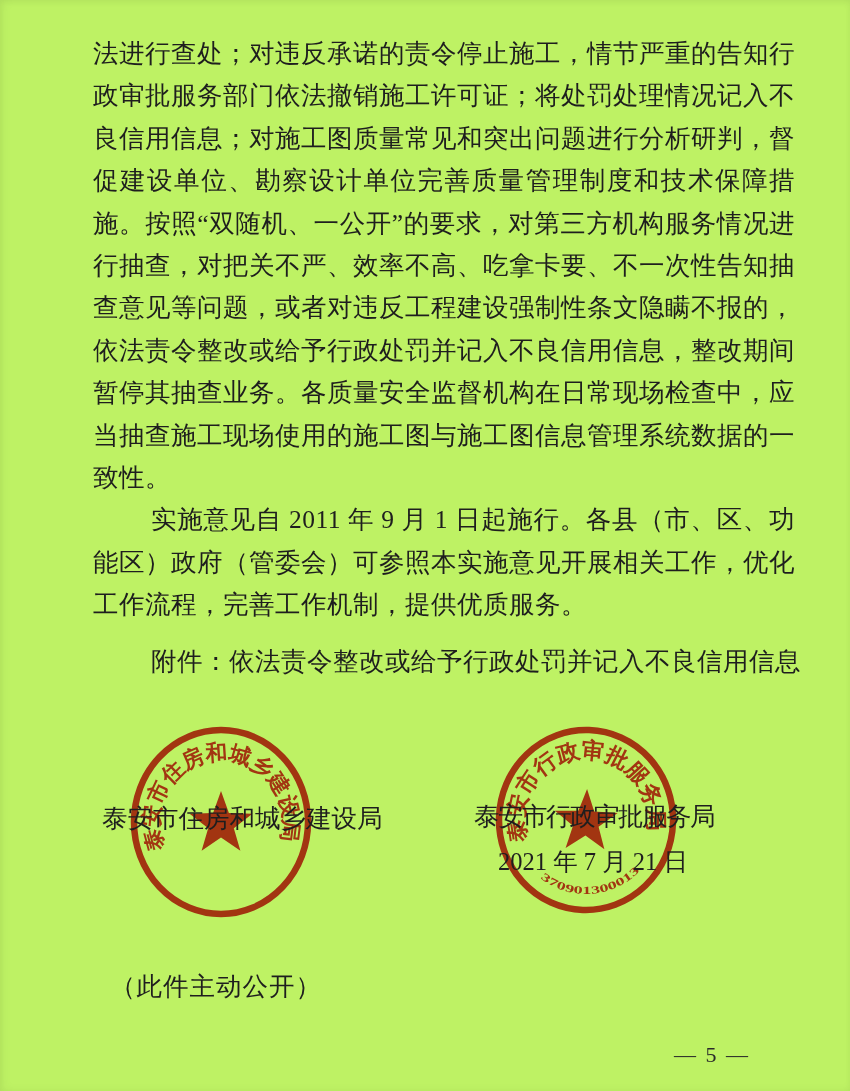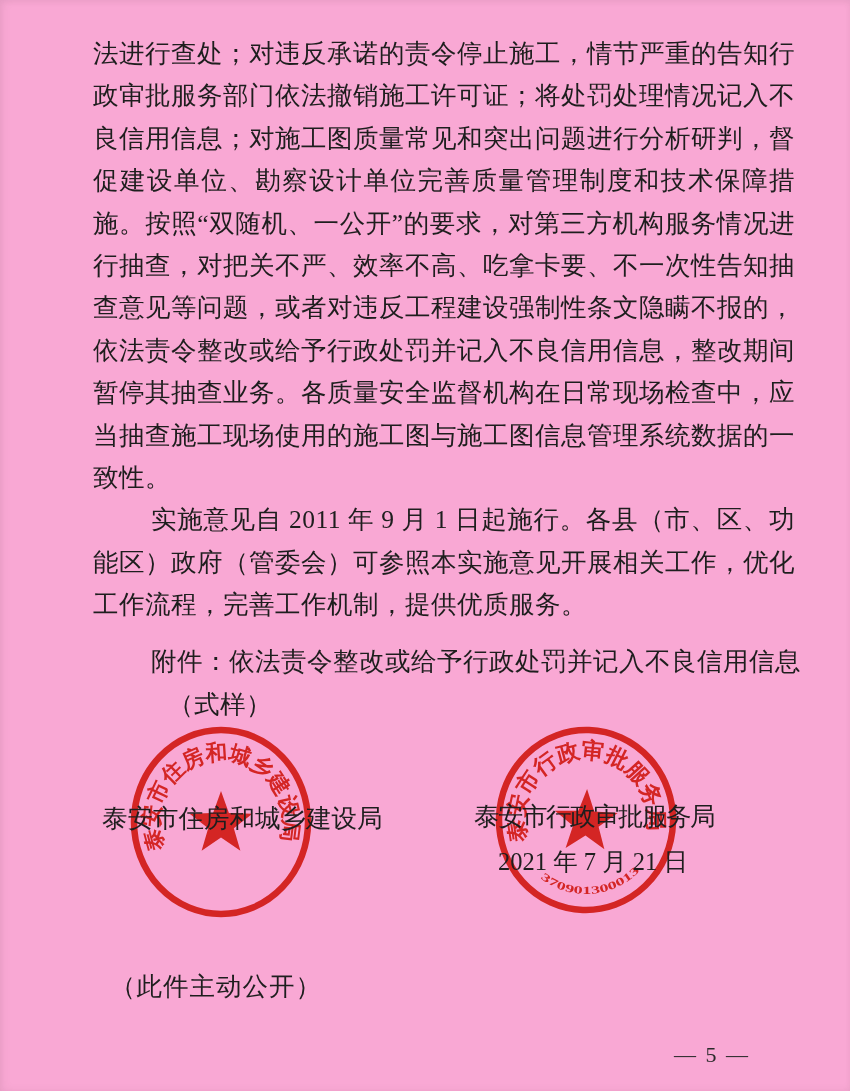--- a/index.html
+++ b/index.html
@@ -1,20 +1,20 @@
 <!DOCTYPE html>
 <html><head>
 <meta charset="utf-8">
 <style>
   html,body { margin:0; padding:0; background:#e8e8e8; }
   .page {
     position: relative;
     width: 850px; height: 1091px;
     margin: 0 auto;
-    background: #f9a8d4;
+    background: #bef264;
     font-family: "Liberation Serif", "DejaVu Serif", serif;
     color: #1e1e1e;
     overflow: hidden;
     box-shadow: inset 3px 0 10px rgba(0,0,0,0.05), inset 0 2px 6px rgba(0,0,0,0.04);
   }
   .body-text {
     position: absolute;
     left: 93px; top: 33px;
     width: 702px;
     font-size: 25.5px;
@@ -74,21 +74,20 @@
 
 <div class="page">
 
   <div class="body-text">
     <p>法进行查处；对违反承诺的责令停止施工，情节严重的告知行政审批服务部门依法撤销施工许可证；将处罚处理情况记入不良信用信息；对施工图质量常见和突出问题进行分析研判，督促建设单位、勘察设计单位完善质量管理制度和技术保障措施。按照“双随机、一公开”的要求，对第三方机构服务情况进行抽查，对把关不严、效率不高、吃拿卡要、不一次性告知抽查意见等问题，或者对违反工程建设强制性条文隐瞒不报的，依法责令整改或给予行政处罚并记入不良信用信息，整改期间暂停其抽查业务。各质量安全监督机构在日常现场检查中，应当抽查施工现场使用的施工图与施工图信息管理系统数据的一致性。</p>
     <p class="indent">实施意见自 2011 年 9 月 1 日起施行。各县（市、区、功能区）政府（管委会）可参照本实施意见开展相关工作，优化工作流程，完善工作机制，提供优质服务。</p>
   </div>
 
   <div class="attachment">
     <div class="att-line1"><span>附件：</span><span>依法责令整改或给予行政处罚并记入不良信用信息</span></div>
-    <div class="att-line2">（式样）</div>
   </div>
 
   <svg class="seal seal-left" viewBox="0 0 190 196">
     <ellipse cx="95" cy="98" rx="87" ry="92" fill="none" stroke="#d6281a" stroke-width="6.5"></ellipse>
     <polygon fill="#d6281a" points="95,67 102.9,89.1 126.4,89.8 107.8,104.2 114.4,126.7 95,113.5 75.6,126.7 82.2,104.2 63.6,89.8 87.1,89.1"></polygon>
     <defs>
       <path id="arcL" d="M 38.8 124.2 A 62 62 0 1 1 151.2 124.2" fill="none"></path>
     </defs>
     <text font-size="22" fill="#d6281a">
       <textPath href="#arcL" startOffset="0" textLength="240" lengthAdjust="spacingAndGlyphs">泰安市住房和城乡建设局</textPath>

